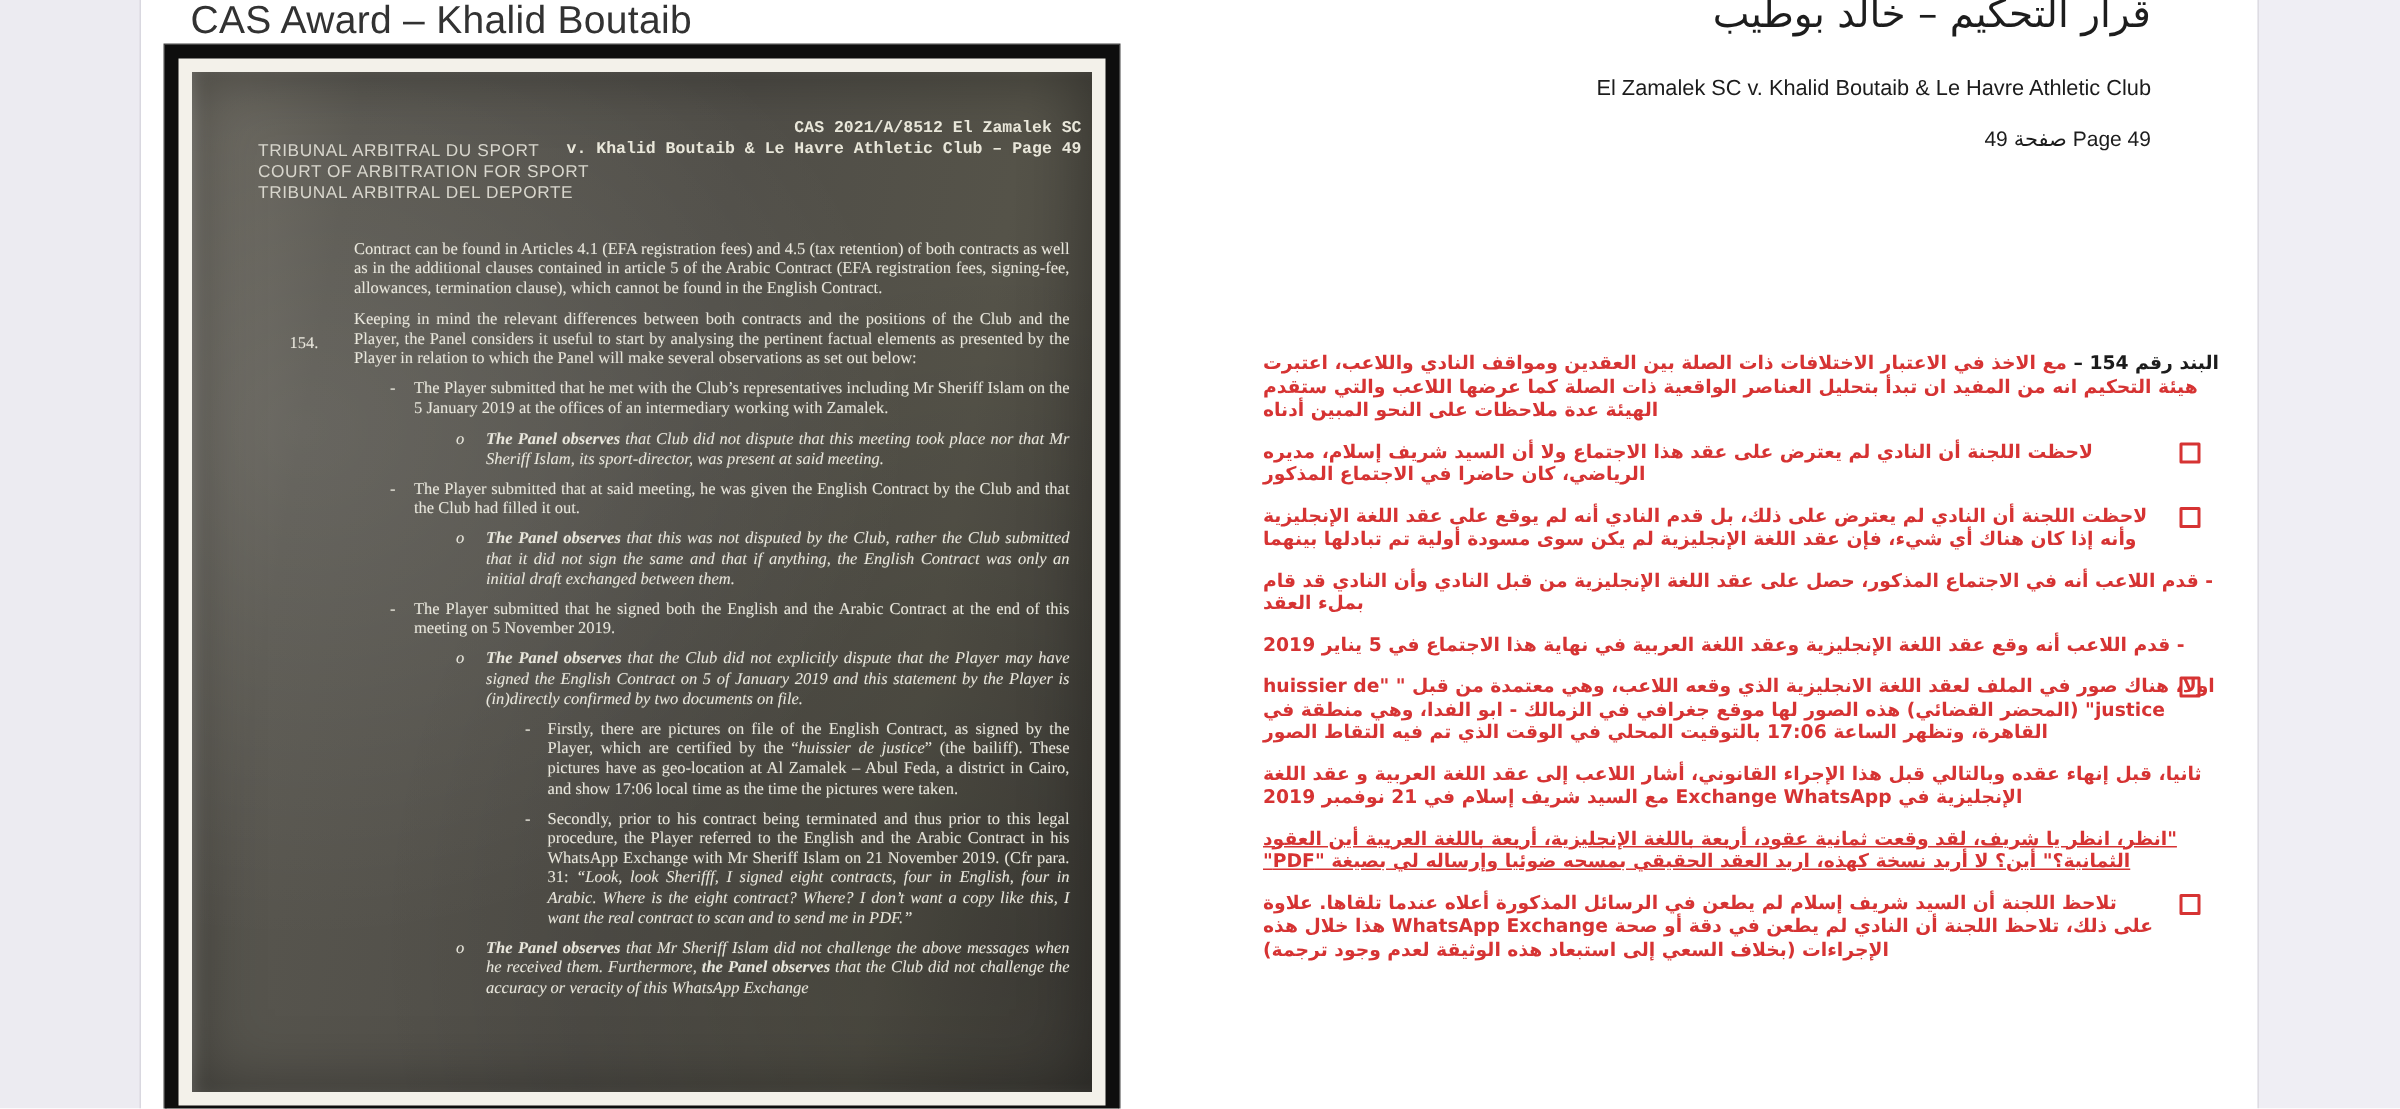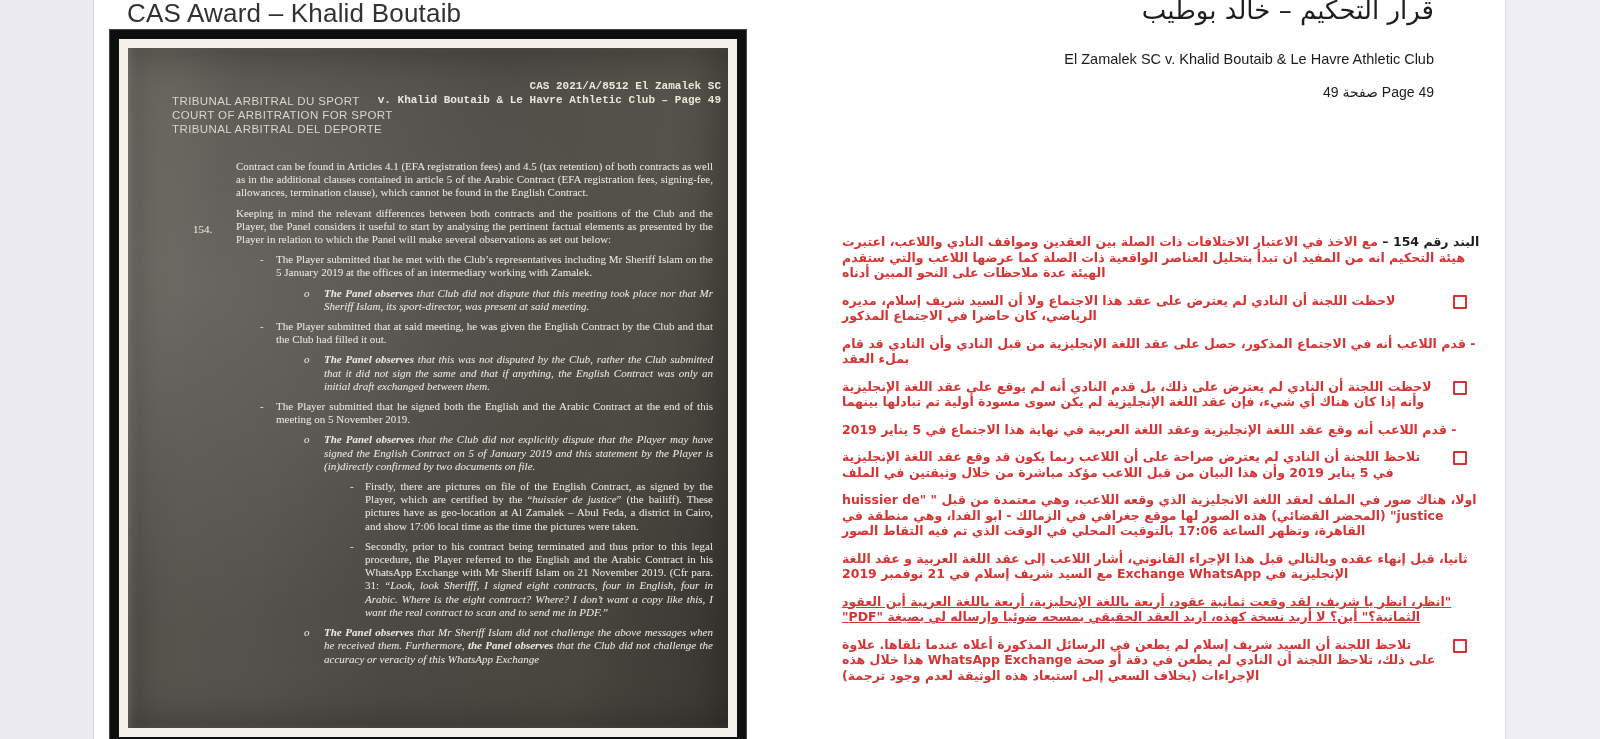--- a/index.html
+++ b/index.html
@@ -167,33 +167,32 @@
 </div>
 
 <div class="ar-col">
   <div class="ar-p">
     <span class="ar-lead-black">البند رقم 154 – </span><span>مع الاخذ في الاعتبار الاختلافات ذات الصلة بين العقدين ومواقف النادي واللاعب، اعتبرت هيئة التحكيم انه من المفيد ان تبدأ بتحليل العناصر الواقعية ذات الصلة كما عرضها اللاعب والتي ستقدم الهيئة عدة ملاحظات على النحو المبين أدناه</span>
   </div>
   <div class="ar-p ar-check">
     <span class="chk"></span>
     <span>لاحظت اللجنة أن النادي لم يعترض على عقد هذا الاجتماع ولا أن السيد شريف إسلام، مديره الرياضي، كان حاضرا في الاجتماع المذكور</span>
   </div>
+  <div class="ar-p ar-check">
+    <span class="chk"></span>
+    <span>لاحظت اللجنة أن النادي لم يعترض على ذلك، بل قدم النادي أنه لم يوقع على عقد اللغة الإنجليزية وأنه إذا كان هناك أي شيء، فإن عقد اللغة الإنجليزية لم يكن سوى مسودة أولية تم تبادلها بينهما</span>
+  </div>
   <div class="ar-p ar-dash">
     <span>- قدم اللاعب أنه في الاجتماع المذكور، حصل على عقد اللغة الإنجليزية من قبل النادي وأن النادي قد قام بملء العقد</span>
   </div>
-  <div class="ar-p ar-check">
-    <span class="chk"></span>
-    <span>لاحظت اللجنة أن النادي لم يعترض على ذلك، بل قدم النادي أنه لم يوقع على عقد اللغة الإنجليزية وأنه إذا كان هناك أي شيء، فإن عقد اللغة الإنجليزية لم يكن سوى مسودة أولية تم تبادلها بينهما</span>
-  </div>
   <div class="ar-p ar-dash">
     <span>- قدم اللاعب أنه وقع عقد اللغة الإنجليزية وعقد اللغة العربية في نهاية هذا الاجتماع في 5 يناير 2019</span>
   </div>
   <div class="ar-p ar-check">
     <span class="chk"></span>
-    <span>تلاحظ اللجنة أن النادي لم يعترض صراحة على أن اللاعب ربما يكون قد وقع عقد اللغة الإنجليزية في 5 يناير 2019 وأن هذا البيان من قبل اللاعب مؤكد مباشرة من خلال وثيقتين في الملف</span>
   </div>
   <div class="ar-p">
     <span>اولا، هناك صور في الملف لعقد اللغة الانجليزية الذي وقعه اللاعب، وهي معتمدة من قبل " "huissier de justice" (المحضر القضائي) هذه الصور لها موقع جغرافي في الزمالك - ابو الفدا، وهي منطقة في القاهرة، وتظهر الساعة 17:06 بالتوقيت المحلي في الوقت الذي تم فيه التقاط الصور</span>
   </div>
   <div class="ar-p">
     <span>ثانيا، قبل إنهاء عقده وبالتالي قبل هذا الإجراء القانوني، أشار اللاعب إلى عقد اللغة العربية و عقد اللغة الإنجليزية في Exchange  WhatsApp مع السيد شريف إسلام في 21 نوفمبر 2019</span>
   </div>
   <div class="ar-p ar-underline">
     <span>"انظر، انظر يا شريف، لقد وقعت ثمانية عقود، أربعة باللغة الإنجليزية، أربعة باللغة العربية أين العقود الثمانية؟" أين؟ لا أريد نسخة كهذه، اريد العقد الحقيقي بمسحه ضوئيا وإرساله لي بصيغة "PDF"</span>
   </div>

